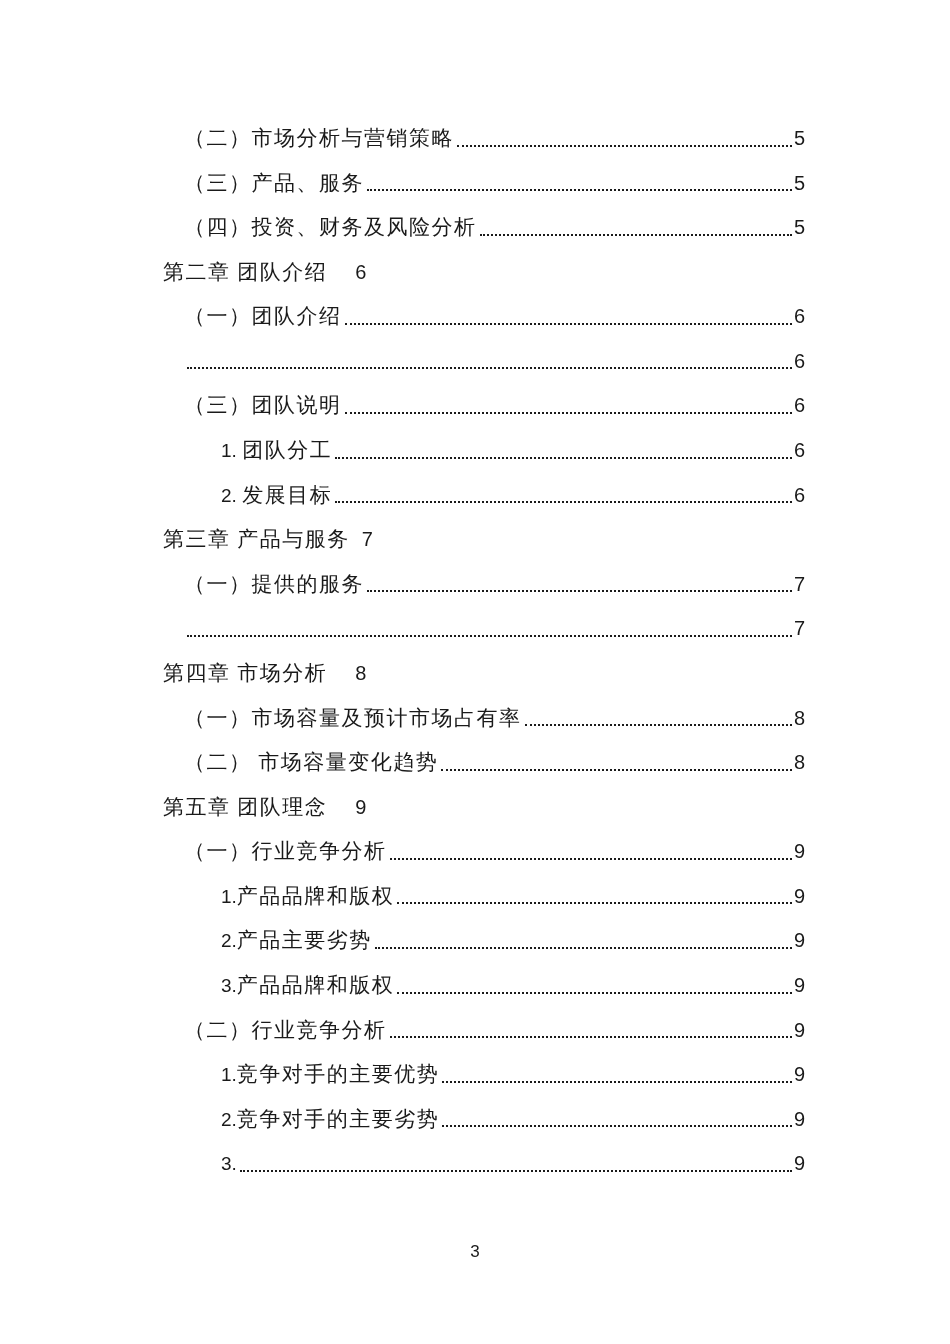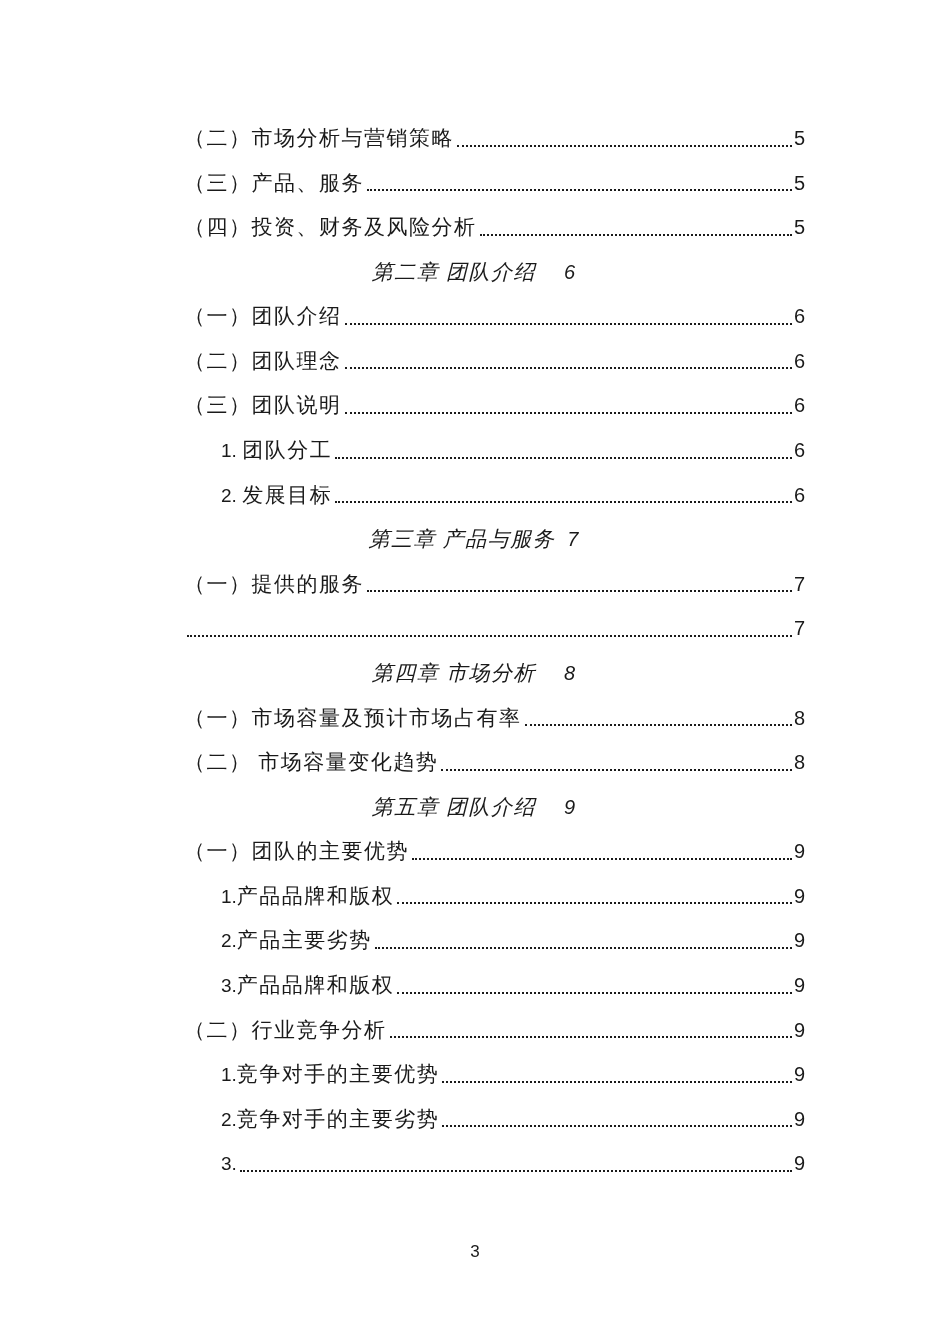--- a/index.html
+++ b/index.html
@@ -47,23 +47,22 @@
     align-self: flex-end;
     margin: 0 2px 14px 3px;
     height: 0;
   }
   .toc-page {
     font-family: "Liberation Sans", sans-serif;
     font-size: 20px;
     letter-spacing: 0;
   }
   .toc-row.chapter {
-    justify-content: center;
+    justify-content: flex-start;
     transform: translateX(-21px);
-    font-style: italic;
   }
   .toc-row.chapter .toc-page { margin-left: 12px; }
   .toc-row.chapter.gap-wide .toc-page { margin-left: 28px; }
   .page-footer {
     position: absolute;
     top: 1242px;
     left: 0;
     width: 950px;
     text-align: center;
   }
@@ -76,32 +75,32 @@
 </head>
 <body>
 
 <div class="page">
   <main class="toc">
       <div class="toc-row level1"><span class="toc-label">（二）市场分析与营销策略</span><span class="dots"></span><span class="toc-page">5</span></div>
       <div class="toc-row level1"><span class="toc-label">（三）产品、服务</span><span class="dots"></span><span class="toc-page">5</span></div>
       <div class="toc-row level1"><span class="toc-label">（四）投资、财务及风险分析</span><span class="dots"></span><span class="toc-page">5</span></div>
       <div class="toc-row chapter gap-wide"><span class="toc-label">第二章 团队介绍</span><span class="toc-page">6</span></div>
       <div class="toc-row level1"><span class="toc-label">（一）团队介绍</span><span class="dots"></span><span class="toc-page">6</span></div>
-      <div class="toc-row level1"><span class="toc-label">（二）团队理念</span><span class="dots"></span><span class="toc-page">6</span></div>
+      <div class="toc-row level1"><span class="dots"></span><span class="toc-page">6</span></div>
       <div class="toc-row level1"><span class="toc-label">（三）团队说明</span><span class="dots"></span><span class="toc-page">6</span></div>
       <div class="toc-row level2"><span class="num">1. </span><span class="toc-label">团队分工</span><span class="dots"></span><span class="toc-page">6</span></div>
       <div class="toc-row level2"><span class="num">2. </span><span class="toc-label">发展目标</span><span class="dots"></span><span class="toc-page">6</span></div>
       <div class="toc-row chapter"><span class="toc-label">第三章 产品与服务</span><span class="toc-page">7</span></div>
       <div class="toc-row level1"><span class="toc-label">（一）提供的服务</span><span class="dots"></span><span class="toc-page">7</span></div>
       <div class="toc-row level1"><span class="dots"></span><span class="toc-page">7</span></div>
       <div class="toc-row chapter gap-wide"><span class="toc-label">第四章 市场分析</span><span class="toc-page">8</span></div>
       <div class="toc-row level1"><span class="toc-label">（一）市场容量及预计市场占有率</span><span class="dots"></span><span class="toc-page">8</span></div>
       <div class="toc-row level1"><span class="toc-label">（二） 市场容量变化趋势</span><span class="dots"></span><span class="toc-page">8</span></div>
-      <div class="toc-row chapter gap-wide"><span class="toc-label">第五章 团队介绍</span><span class="toc-page">9</span></div>
-      <div class="toc-row level1"><span class="toc-label">（一）团队的主要优势</span><span class="dots"></span><span class="toc-page">9</span></div>
+      <div class="toc-row chapter gap-wide"><span class="toc-label">第五章 团队理念</span><span class="toc-page">9</span></div>
+      <div class="toc-row level1"><span class="toc-label">（一）行业竞争分析</span><span class="dots"></span><span class="toc-page">9</span></div>
       <div class="toc-row level2"><span class="num">1.</span><span class="toc-label">产品品牌和版权</span><span class="dots"></span><span class="toc-page">9</span></div>
       <div class="toc-row level2"><span class="num">2.</span><span class="toc-label">产品主要劣势</span><span class="dots"></span><span class="toc-page">9</span></div>
       <div class="toc-row level2"><span class="num">3.</span><span class="toc-label">产品品牌和版权</span><span class="dots"></span><span class="toc-page">9</span></div>
       <div class="toc-row level1"><span class="toc-label">（二）行业竞争分析</span><span class="dots"></span><span class="toc-page">9</span></div>
       <div class="toc-row level2"><span class="num">1.</span><span class="toc-label">竞争对手的主要优势</span><span class="dots"></span><span class="toc-page">9</span></div>
       <div class="toc-row level2"><span class="num">2.</span><span class="toc-label">竞争对手的主要劣势</span><span class="dots"></span><span class="toc-page">9</span></div>
       <div class="toc-row level2"><span class="num">3.</span><span class="dots"></span><span class="toc-page">9</span></div>
     </main>
   <div class="page-footer">
     <span class="page-num">3</span>

